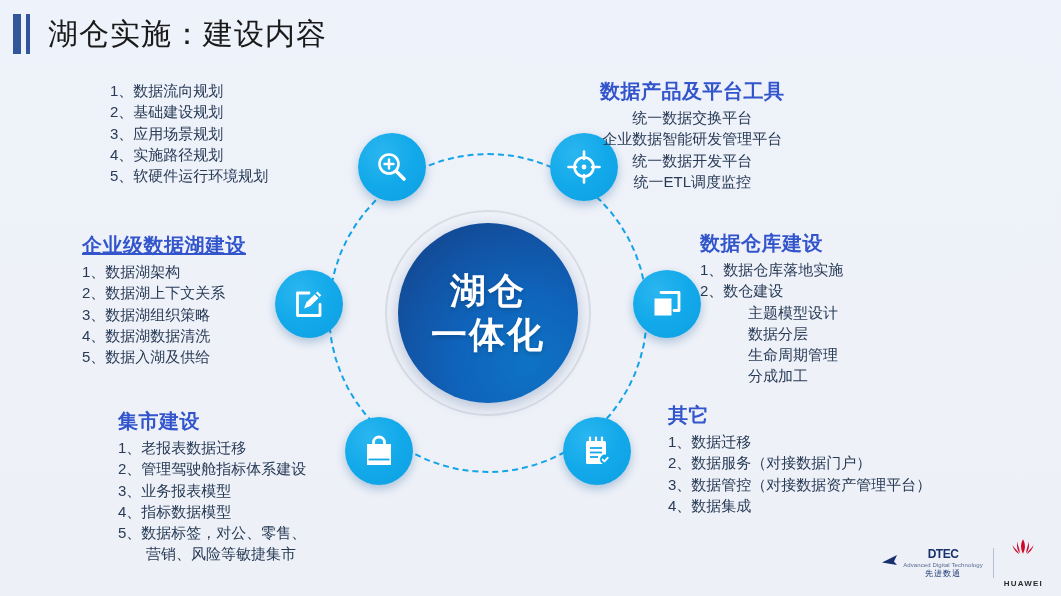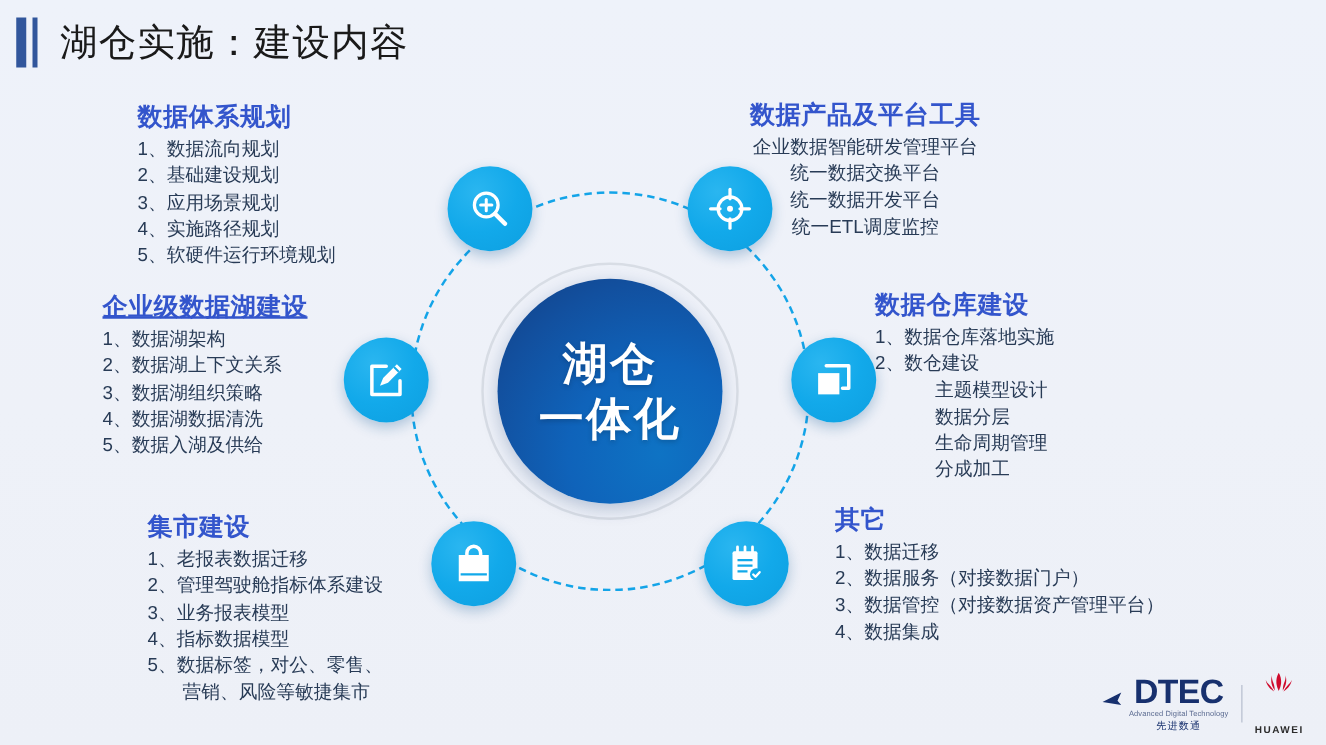--- a/index.html
+++ b/index.html
@@ -181,21 +181,21 @@
     align-items: center;
     gap: 3px;
   }
   .dtec-text-wrap {
     display: flex;
     flex-direction: column;
     align-items: center;
     line-height: 1;
   }
   .dtec-main {
-    font-size: 27px;
+    font-size: 12px;
     font-weight: bold;
     color: #17306e;
     letter-spacing: -0.5px;
   }
   .dtec-sub {
     font-size: 6px;
     color: #5a6a90;
     letter-spacing: 0.1px;
     margin-top: 2px;
     white-space: nowrap;
@@ -311,35 +311,34 @@
           <line x1="10" y1="18.5" x2="22" y2="18.5" stroke="#12a9ea" stroke-width="1.8"></line>
           <line x1="10" y1="23" x2="18" y2="23" stroke="#12a9ea" stroke-width="1.8"></line>
           <circle cx="25" cy="25.5" r="5" fill="#12a9ea"></circle>
           <path d="M22.6 25.6l1.8 1.8 3.3-3.6" stroke="#ffffff" stroke-width="1.9" fill="none" stroke-linecap="round" stroke-linejoin="round"></path>
         </svg>
       </span>
     </div>
   </div>
 
   <div class="block blk-top-left">
-    <h3>数据体系规划</h3>
     <ul class="indent-1">
       <li>1、数据流向规划</li>
       <li>2、基础建设规划</li>
       <li>3、应用场景规划</li>
       <li>4、实施路径规划</li>
       <li>5、软硬件运行环境规划</li>
     </ul>
   </div>
 
   <div class="block blk-top-right align-center">
     <h3>数据产品及平台工具</h3>
     <ul>
+      <li>统一数据交换平台</li>
       <li>企业数据智能研发管理平台</li>
-      <li>统一数据交换平台</li>
       <li>统一数据开发平台</li>
       <li>统一ETL调度监控</li>
     </ul>
   </div>
 
   <div class="block blk-mid-left">
     <h3 class="underline">企业级数据湖建设</h3>
     <ul class="indent-2">
       <li>1、数据湖架构</li>
       <li>2、数据湖上下文关系</li>

